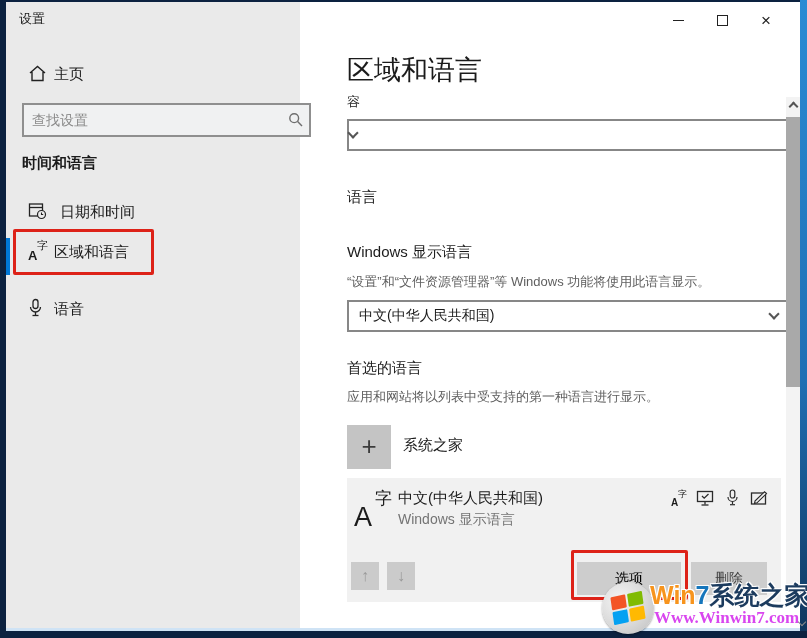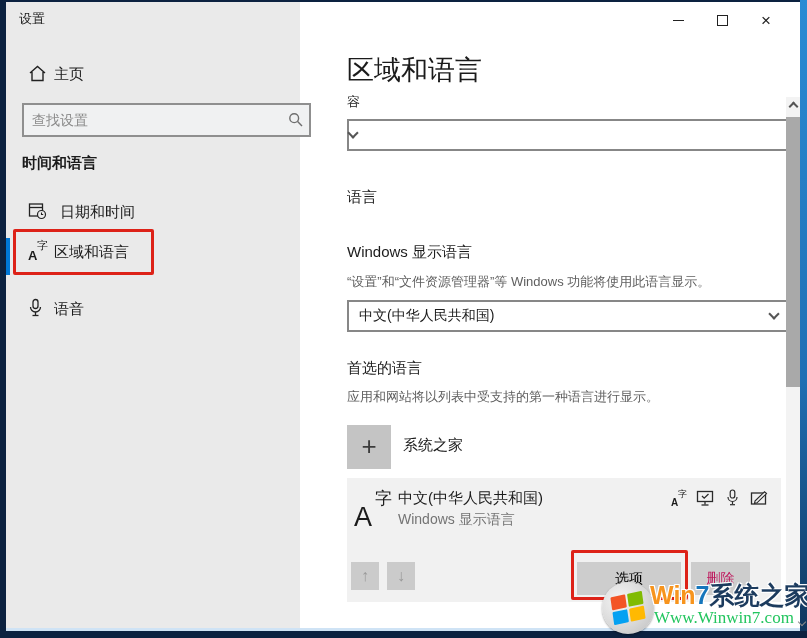--- a/index.html
+++ b/index.html
@@ -60,21 +60,21 @@
   .card-badge { position:absolute; left:7px; top:9px; }
   .cap-icons { position:absolute; right:13px; top:11px; display:flex; gap:9px; align-items:center; }
   .cap { width:18px; height:18px; display:flex; align-items:center; justify-content:center; }
   .azi-sm { position:relative; width:16px; height:15px; }
   .azi-sm .a { position:absolute; left:0; bottom:-2px; font-size:10px; font-weight:bold; }
   .azi-sm .zi { position:absolute; right:0; top:-3px; font-size:9px; }
   .sq-btn { position:absolute; top:84px; width:28px; height:28px; background:#cbcbcb; display:flex; align-items:center; justify-content:center; color:#9a9a9a; font-size:16px; }
   .btn-up { left:4px; } .btn-down { left:40px; }
   .txt-btn { position:absolute; top:84px; height:33px; background:#cdcdcd; display:flex; align-items:center; justify-content:center; font-size:14px; }
   .btn-options { left:230px; width:104px; color:#000000; }
-  .btn-remove { left:344px; width:59px; color:#be185d;font-family:Liberation Mono, monospace; }
+  .btn-remove { left:344px; width:76px; color:#404040;font-family:Liberation Mono, monospace; }
 
   .red-box { position:absolute; border:3px solid #dd2218; border-radius:2px; background:transparent; z-index:5; }
   .red-box-sidebar { left:7px; top:227px; width:141px; height:46px; }
   .red-box-options { left:246px; top:548px; width:117px; height:50px; }
 
   .scrollbar { position:absolute; right:0; top:95px; width:14px; height:503px; background:#f3f3f3; }
   .sb-up { height:16px; display:flex; align-items:center; justify-content:center; }
   .chev-up { width:7px; height:7px; border-left:2px solid #555; border-top:2px solid #555; transform:rotate(45deg); margin-top:3px; }
   .sb-thumb { position:absolute; left:0; top:20px; width:14px; height:270px; background:#a9a9a9; }
 
@@ -82,21 +82,21 @@
   .watermark { position:absolute; left:594px; top:579px; width:213px; height:59px; z-index:6; }
   .wm-flagwrap { position:absolute; left:8px; top:3px; width:54px; height:54px; }
   .wm-ring { position:absolute; left:0; top:0; width:52px; height:52px; border-radius:50%; background:radial-gradient(circle at 35% 35%, #f5f5f5 0%, #d9d9d9 55%, #bdbdbd 100%); box-shadow:0 1px 2px rgba(0,0,0,.4); }
   .wm-flag { position:absolute; left:10px; top:12px; width:32px; height:28px; transform:rotate(-8deg) skewY(-4deg); display:grid; grid-template-columns:1fr 1fr; grid-template-rows:1fr 1fr; gap:2px; }
   .pane { border-radius:1px; }
   .p1 { background:#f35425; } .p2 { background:#80bb03; } .p3 { background:#05a1f2; } .p4 { background:#ffb902; }
   .wm-title { position:absolute; left:56px; top:0; font-size:25px; font-weight:bold; letter-spacing:0; white-space:nowrap; }
   .wm-win { color:#f7941d; text-shadow:-1px -1px 0 #fff,1px -1px 0 #fff,-1px 1px 0 #fff,1px 1px 0 #fff; }
   .wm-7 { color:#1676bc; text-shadow:-1px -1px 0 #fff,1px -1px 0 #fff,-1px 1px 0 #fff,1px 1px 0 #fff; }
   .wm-cn { color:#1c3b5e; text-shadow:-1px -1px 0 #fff,1px -1px 0 #fff,-1px 1px 0 #fff,1px 1px 0 #fff; }
-  .wm-url { position:absolute; left:60px; top:29px; font-family:"Liberation Serif","DejaVu Serif",serif; font-weight:normal; font-size:17px; color:#22c55e; white-space:nowrap; }
+  .wm-url { position:absolute; left:60px; top:29px; font-family:"Liberation Serif","DejaVu Serif",serif; font-weight:bold; font-size:17px; color:#d946ef; white-space:nowrap; }
   .wm-chev { position:absolute; right:2px; top:40px; width:6px; height:6px; border-right:1.5px solid #8a8a8a; border-bottom:1.5px solid #8a8a8a; transform:rotate(45deg); }
 
   svg { display:block; }
 </style>
 </head>
 <body>
 
 <div class="window">
 
   <div class="sidebar">

